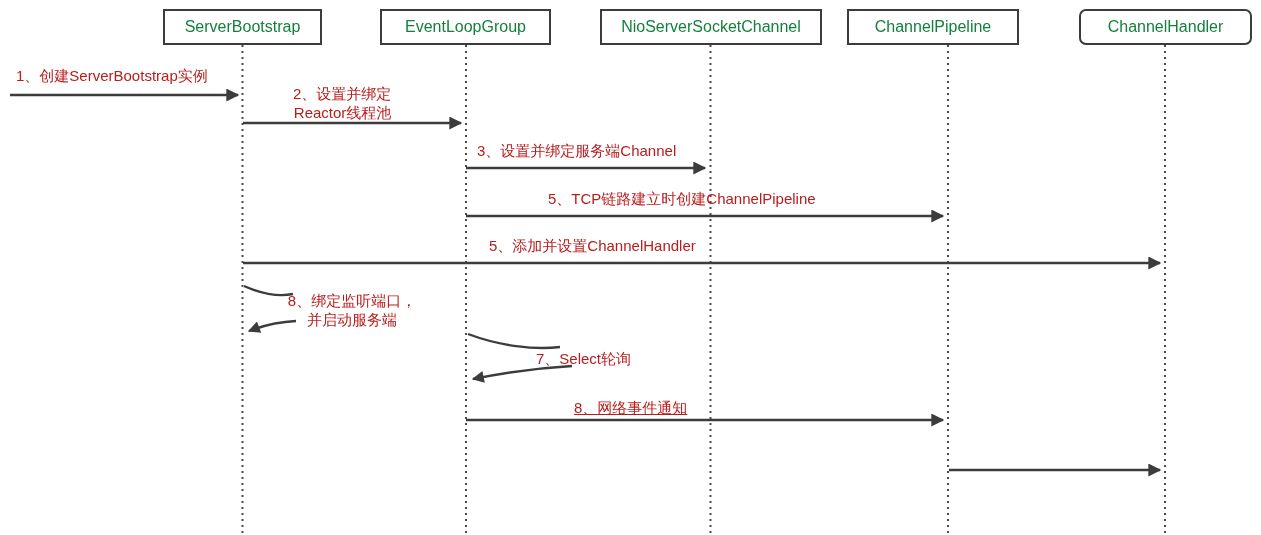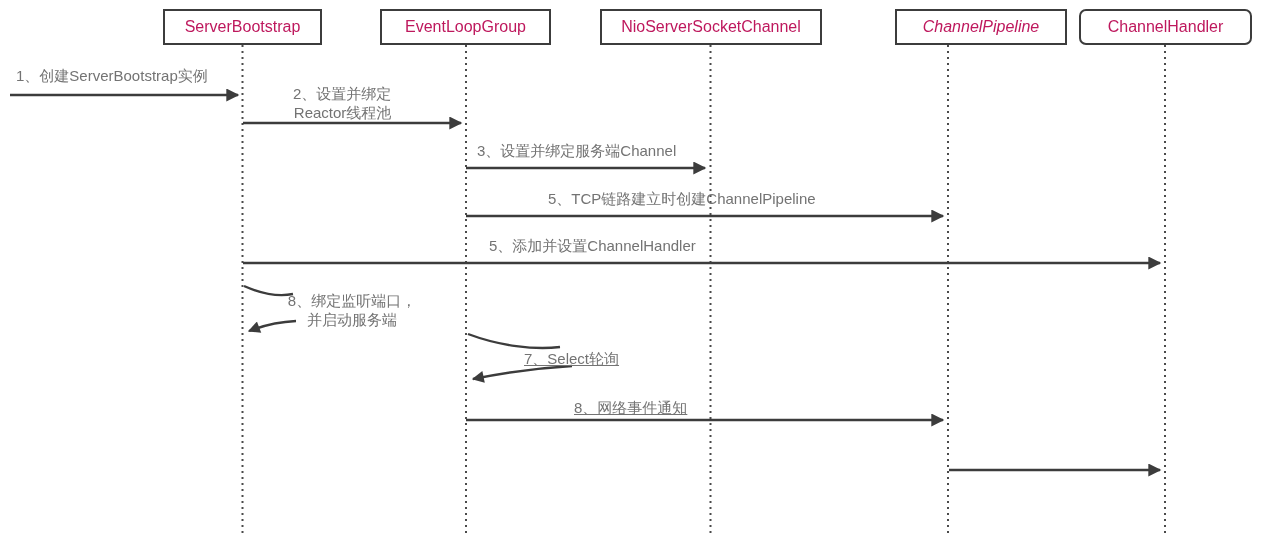--- a/index.html
+++ b/index.html
@@ -19,55 +19,55 @@
   .actor-box {
     position: absolute;
     top: 9px;
     height: 32px;
     border: 2px solid #3c3c3c;
     background: #ffffff;
     display: flex;
     align-items: center;
     justify-content: center;
     font-size: 16px;
-    color: #be185d;
+    color: #15803d;
     box-sizing: content-box;
     white-space: nowrap;
   }
   #actor-0 { left: 163px; width: 155px; }
   #actor-1 { left: 380px; width: 167px; }
   #actor-2 { left: 600px; width: 218px; }
-  #actor-3 { left: 895px; width: 168px; font-style: italic; }
+  #actor-3 { left: 847px; width: 168px; }
   #actor-4 { left: 1079px; width: 169px; border-radius: 7px; }
 
   .arrow-layer {
     position: absolute;
     left: 0;
     top: 0;
     width: 1261px;
     height: 535px;
   }
 
   .msg-label {
     position: absolute;
     font-size: 15px;
     line-height: 19px;
-    color: #737373;
+    color: #b91c1c;
     white-space: pre-line;
   }
   .nowrap { white-space: nowrap; }
   .centered { text-align: center; }
 
   #label-0 { left: 16px;  top: 66px;  }
   #label-1 { left: 293px; top: 84px; text-align: right;  }
   #label-2 { left: 477px; top: 141px; }
   #label-3 { left: 548px; top: 189px; }
   #label-4 { left: 489px; top: 236px; }
   #label-5 { left: 286px; top: 291px; width: 132px; }
-  #label-6 { left: 524px; top: 349px; text-decoration: underline; }
+  #label-6 { left: 536px; top: 349px; }
   #label-7 { left: 574px; top: 398px; text-decoration: underline; }
   #label-8 { left: 950px; top: 428px; width: 205px; }
 </style>
 </head>
 <body>
 
 <div class="canvas">
 
   <div class="actor-box" id="actor-0">
     <span>ServerBootstrap</span>

